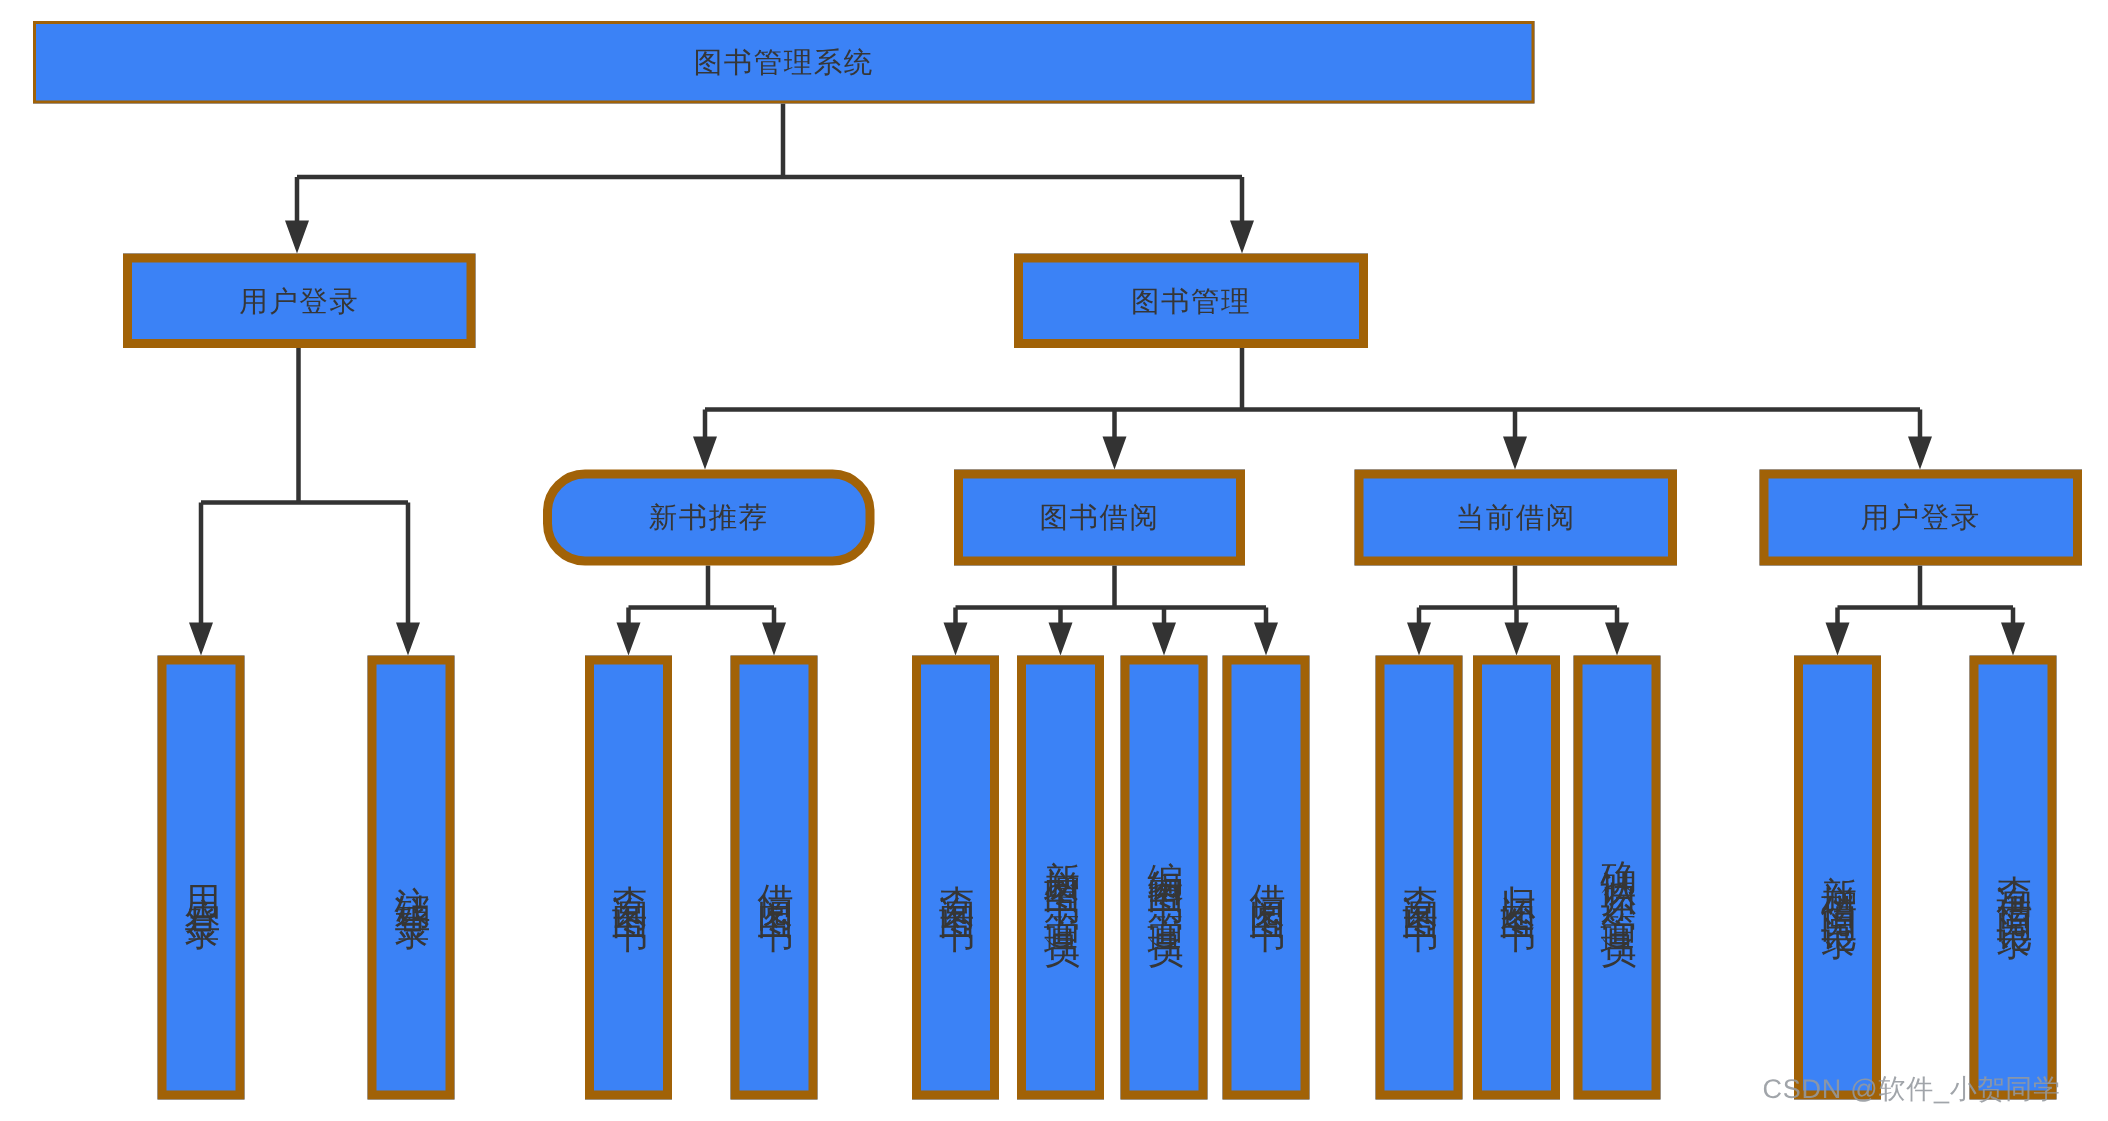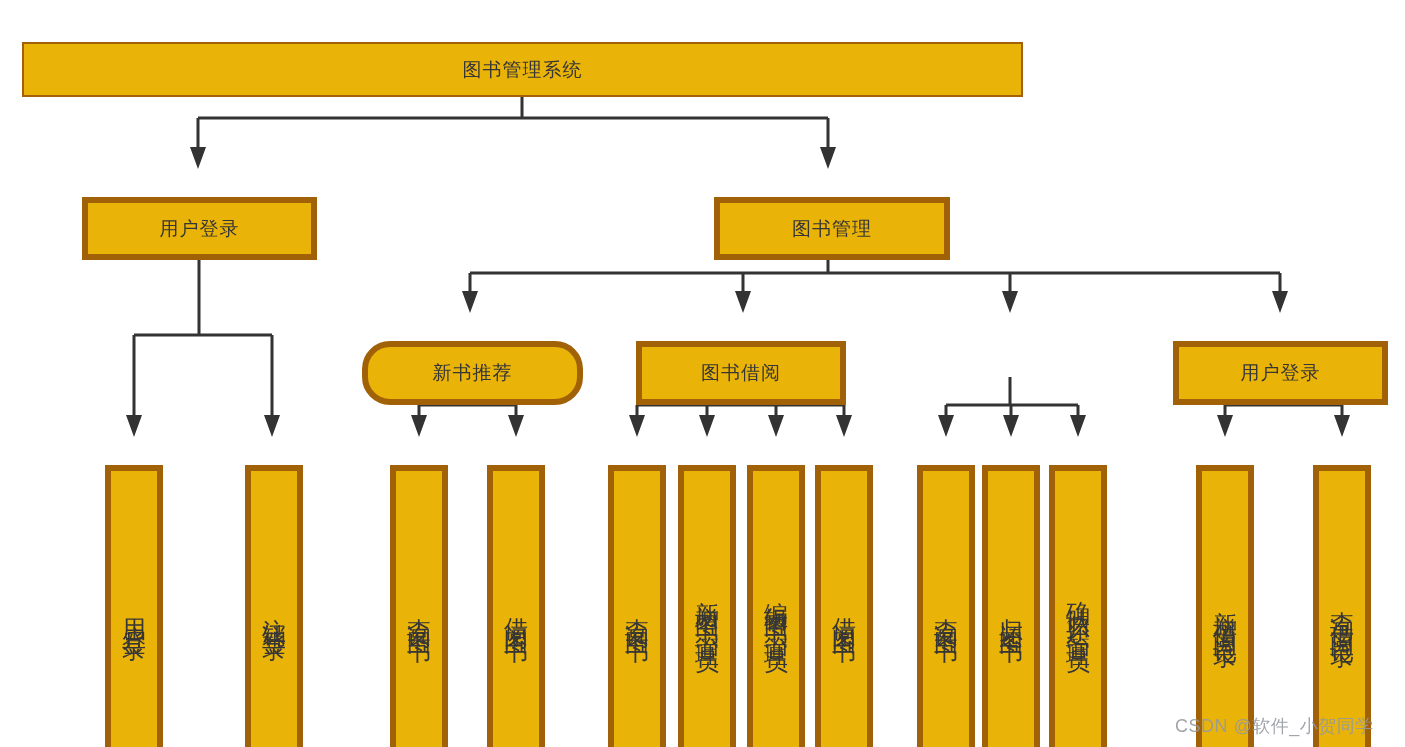--- a/index.html
+++ b/index.html
@@ -11,28 +11,27 @@
     font-family: "Liberation Sans", "DejaVu Sans", sans-serif;
     overflow: hidden;
   }
   .connectors {
     position: absolute;
     left: 0; top: 0;
     width: 1405px; height: 747px;
   }
   .node {
     position: absolute;
-    background: #eab308;
+    background: #3b82f6;
     border: 6px solid #a16207;
     box-sizing: border-box;
     display: flex;
     align-items: center;
     justify-content: center;
     color: #363636;
-    margin-top: 28px;
   }
   .node.root { border-width: 2px; }
   .hlabel {
     font-size: 19px;
     letter-spacing: 1px;
     white-space: nowrap;
     color: #363636;
   }
   .vbox { top: 437px; width: 58px; height: 296px; }
   .vlabel {
@@ -76,29 +75,32 @@
              M1217 415 h16 l-8 22 z M1334 415 h16 l-8 22 z" fill="#333333"></path>
   </svg>
 
   <div class="node root" style="left:22px; top:14px; width:1001px; height:55px;">
     <span class="hlabel">图书管理系统</span>
   </div>
 
   <div class="node" style="left:82px; top:169px; width:235px; height:63px;">
     <span class="hlabel">用户登录</span>
   </div>
-  <div class="node" style="left:714px; top:169px; width:236px; height:63px;">
+  <div class="node" style="left:676px; top:169px; width:236px; height:63px;">
     <span class="hlabel">图书管理</span>
   </div>
 
   <div class="node" style="left:362px; top:313px; width:221px; height:64px;border-radius:28px;">
     <span class="hlabel">新书推荐</span>
   </div>
-  <div class="node" style="left:636px; top:313px; width:210px; height:64px;">
+  <div class="node" style="left:636px; top:313px; width:194px; height:64px;">
     <span class="hlabel">图书借阅</span>
+  </div>
+  <div class="node" style="left:903px; top:313px; width:215px; height:64px;">
+    <span class="hlabel">当前借阅</span>
   </div>
   <div class="node" style="left:1173px; top:313px; width:215px; height:64px;">
     <span class="hlabel">用户登录</span>
   </div>
 
   <div class="node vbox" style="left:105px;">
     <span class="vlabel">用户登录</span>
   </div>
   <div class="node vbox" style="left:245px;">
     <span class="vlabel">注销登录</span>

